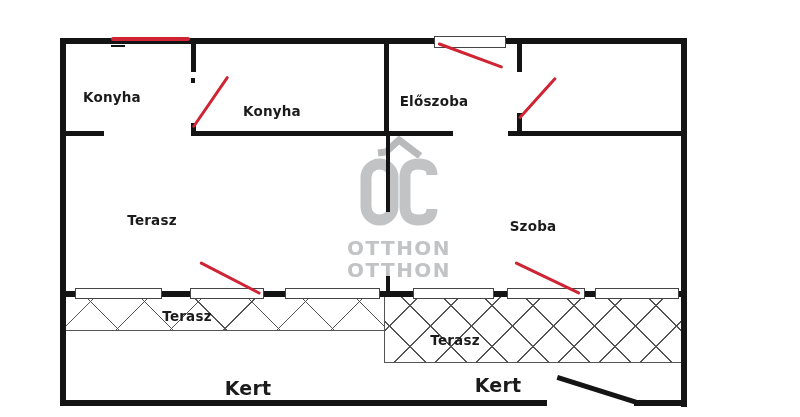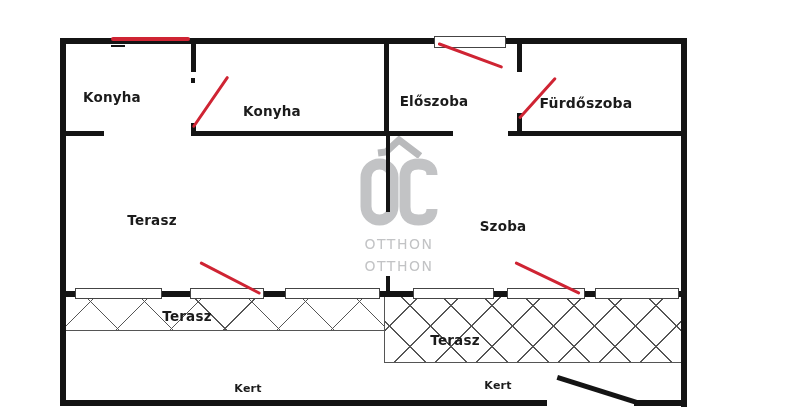--- a/index.html
+++ b/index.html
@@ -8,37 +8,37 @@
     font-family:"DejaVu Sans","Liberation Sans",sans-serif;
     --wall:#141414;--door:#cf2433;--wm:#c2c3c5;--hatch:#555555;
   }
   .wall{position:absolute;background:var(--wall);z-index:6;}
   .thin{position:absolute;background:#555;z-index:4;}
   .window{position:absolute;height:9px;background:#fff;border:1px solid #444;z-index:7;}
   .red{position:absolute;height:3px;background:var(--door);z-index:8;border-radius:2px;}
   .label{position:absolute;transform:translate(-50%,-50%);color:#1b1b1b;font-weight:700;
          font-size:13.5px;white-space:nowrap;z-index:9;letter-spacing:.2px;}
   .label.bold{font-weight:800;font-size:14px;}
-  .label.kert{font-size:11px;text-align:right;}
+  .label.kert{font-size:19px;text-align:right;}
   .hatch{position:absolute;z-index:2;background-color:#fff;}
   .hatch.sparse{
     background-image:
       repeating-linear-gradient(45deg,transparent 0 37px,var(--hatch) 37px 38px),
       repeating-linear-gradient(-45deg,transparent 0 37px,var(--hatch) 37px 38px);
   }
   .hatch.dense{
     background-image:
       repeating-linear-gradient(45deg,transparent 0 28px,var(--hatch) 28px 29px),
       repeating-linear-gradient(-45deg,transparent 0 28px,var(--hatch) 28px 29px);
   }
   .watermark{position:absolute;left:399px;top:136px;z-index:1;width:0;}
   .wm-roof{position:absolute;left:-23px;top:0;}
   .wm-oc{position:absolute;left:-41px;top:22px;}
   .wm-text{position:absolute;transform:translateX(-50%);color:var(--wm);
-           font-weight:400;font-size:14px;letter-spacing:1.5px;white-space:nowrap;}
+           font-weight:700;font-size:20px;letter-spacing:1.5px;white-space:nowrap;}
   .wm-t1{top:100px;} .wm-t2{top:122px;}
 </style>
 </head>
 <body>
 
 <div class="canvas" style="--wall: #141414; --door: #cf2433; --wm: #c2c3c5; --hatch: #555555;">
 
   <div class="watermark">
     <svg class="wm-roof" width="46" height="22" viewBox="0 0 46 22">
       <path d="M2,17 L10,16 L23,4 L44,20" fill="none" stroke="#b9babc" stroke-width="7" stroke-linejoin="miter"></path>
@@ -90,21 +90,20 @@
   <div class="wall" style="left:111px;top:45px;width:14px;height:2px;"></div>
   <div class="red" style="left:193px;top:126px;width:62px;transform:rotate(-55.5deg);transform-origin:left center;"></div>
   <div class="red" style="left:438px;top:42px;width:69px;transform:rotate(20.3deg);transform-origin:left center;"></div>
   <div class="red" style="left:519px;top:117px;width:55px;transform:rotate(-47.9deg);transform-origin:left center;"></div>
   <div class="red" style="left:200px;top:261px;width:68px;transform:rotate(27.3deg);transform-origin:left center;"></div>
   <div class="red" style="left:515px;top:261px;width:72px;transform:rotate(25.5deg);transform-origin:left center;"></div>
 
   <div class="label" style="left:112px;top:97px;">Konyha</div>
   <div class="label" style="left:272px;top:111px;">Konyha</div>
   <div class="label" style="left:434px;top:101px;">Előszoba</div>
-  <div class="label bold" style="left:586px;top:103px;">Fürdőszoba</div>
   <div class="label" style="left:152px;top:220px;">Terasz</div>
-  <div class="label" style="left:503px;top:226px;text-align:center;">Szoba</div>
+  <div class="label" style="left:533px;top:226px;text-align:center;">Szoba</div>
   <div class="label" style="left:187px;top:316px;">Terasz</div>
   <div class="label" style="left:455px;top:340px;">Terasz</div>
   <div class="label kert" style="left:248px;top:388px;">Kert</div>
   <div class="label kert" style="left:498px;top:385px;">Kert</div>
 
 </div>
 
 </body></html>

